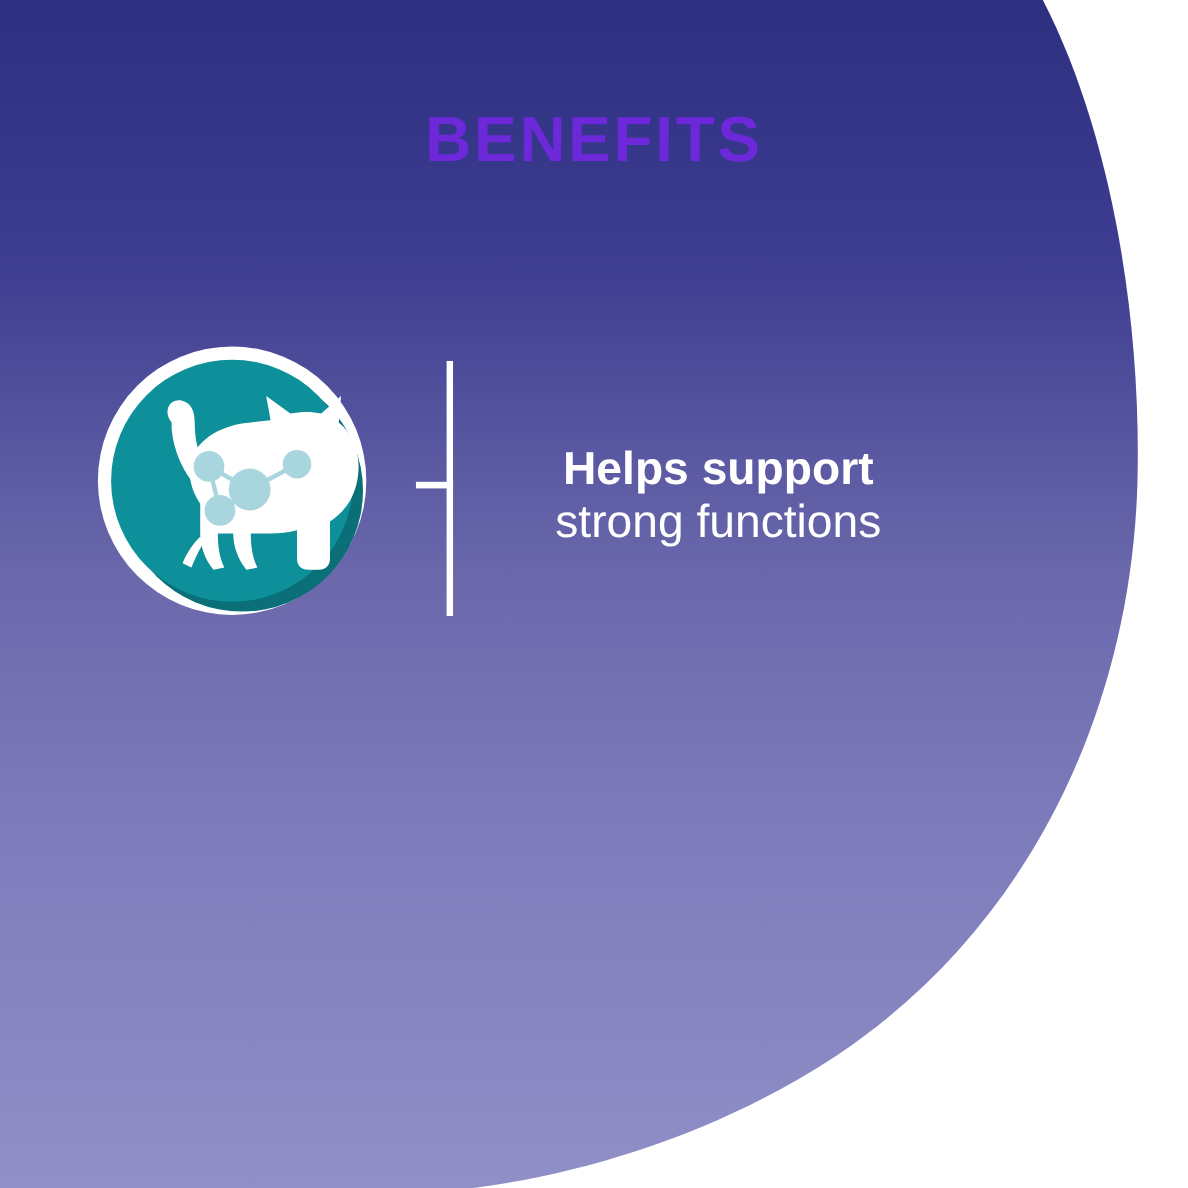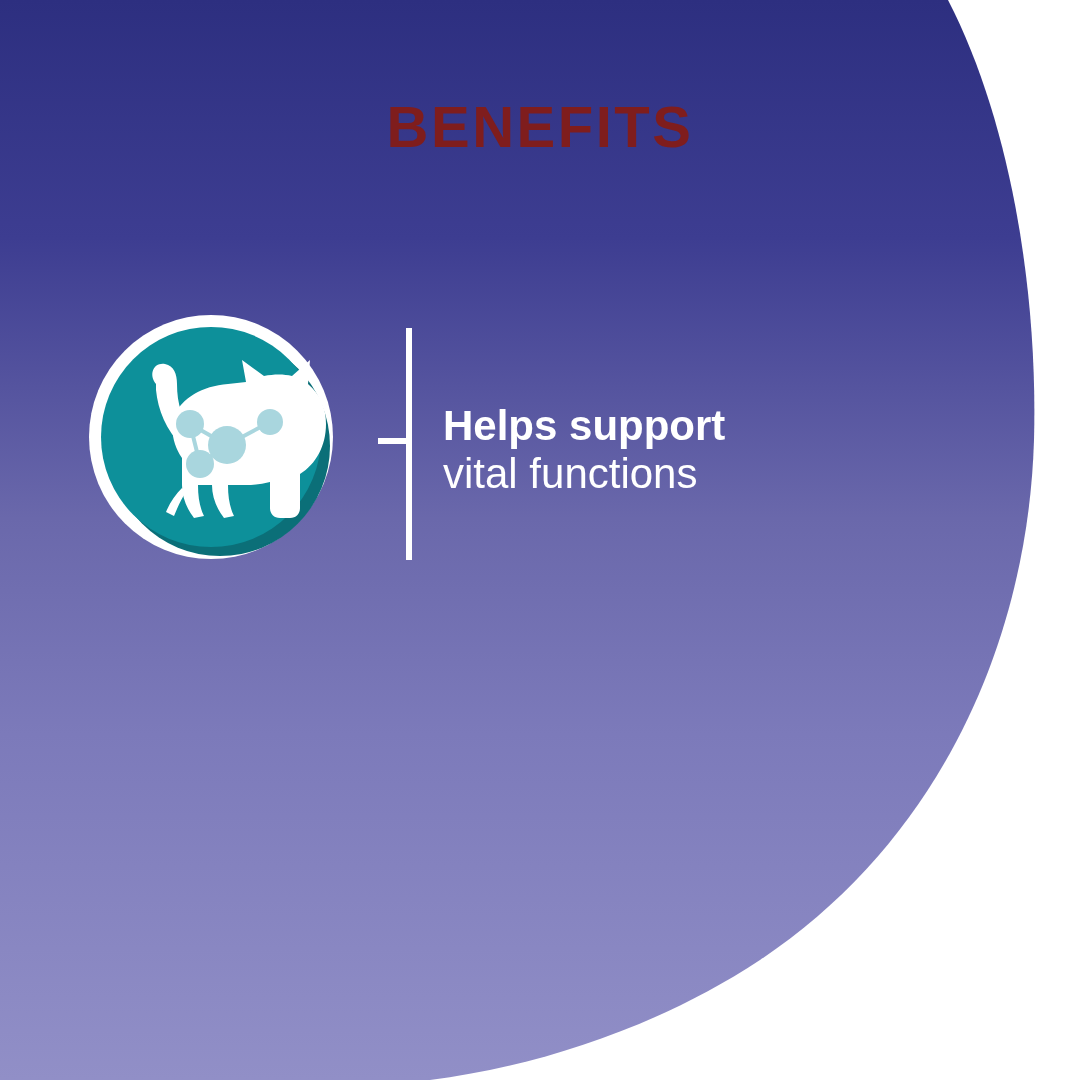--- a/index.html
+++ b/index.html
@@ -25,21 +25,21 @@
     height: 1080px;
   }
 
   
   #title {
     position: absolute;
     left: 0;
     top: 98px;
     width: 1080px;
     text-align: center;
-    color: #7f1d1d;
+    color: #6d28d9;
     font-size: 58px;
     font-weight: bold;
     letter-spacing: 2.5px;
     line-height: 1;
     white-space: nowrap;
   }
   
   #title-inner { display: inline-block; transform: translateX(0px); }
 
   
@@ -69,20 +69,21 @@
   }
 
   .benefit-text {
     position: absolute;
     left: 443px;
     top: 0;
     width: 420px;
     color: #ffffff;
     font-size: 42px;
     line-height: 48px;
+    text-align: center;
   }
   #benefit-text-0 { top: 90px; }
   #benefit-text-1 { top: 62px; }
 
   .t-bold   { font-weight: bold; display: block; }
   .t-normal { font-weight: normal; display: block; }
 </style>
 </head>
 <body>
 
@@ -176,18 +177,18 @@
 
     <div class="divider">
       <svg width="34" height="232" viewBox="0 0 34 232" aria-hidden="true">
         <rect x="28" y="0" width="6" height="232" fill="#ffffff"></rect>
         <rect x="0" y="110" width="34" height="6" fill="#ffffff"></rect>
       </svg>
     </div>
 
     <div class="benefit-text" id="benefit-text-0">
       <span class="t-bold">Helps support</span>
-      <span class="t-normal">vital functions</span>
+      <span class="t-normal">strong functions</span>
     </div>
   </div>
 
 
 </div>
 
 </body></html>

